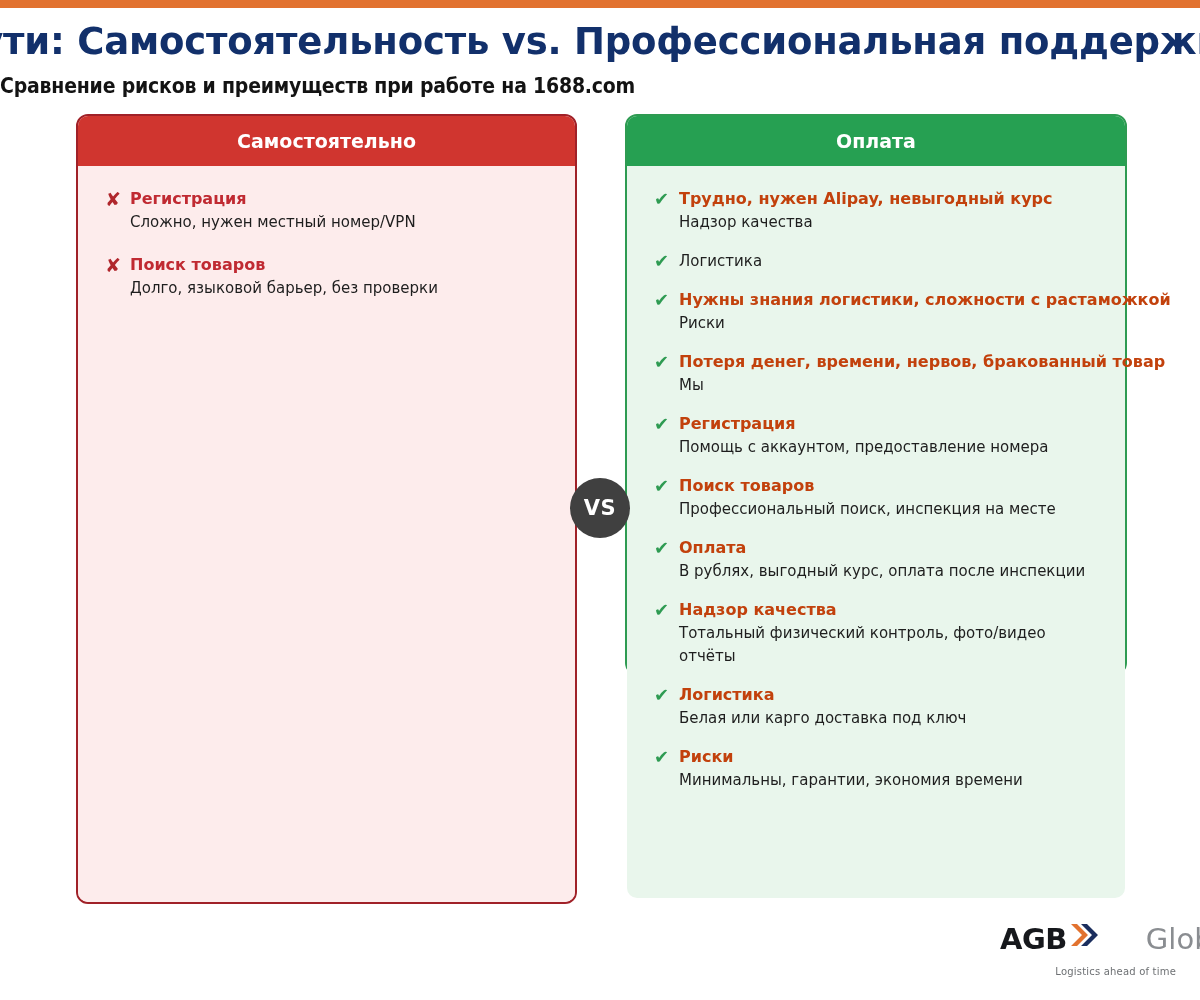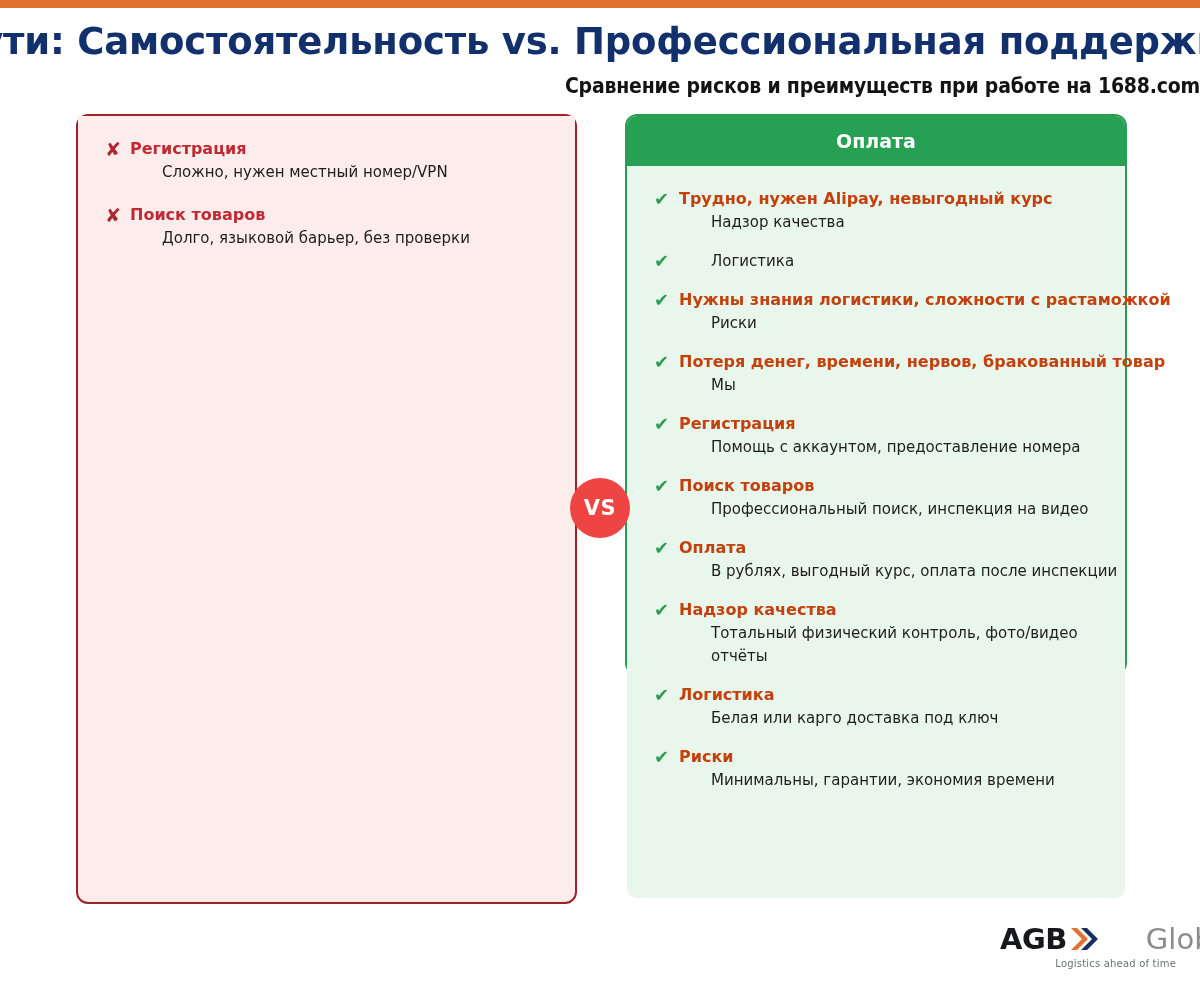--- a/index.html
+++ b/index.html
@@ -31,21 +31,21 @@
     font-size: 37px;
     font-weight: bold;
     color: #12306B;
     letter-spacing: -0.2px;
   }
   #subtitle {
     position: absolute;
     top: 74px;
     left: 0;
     width: 1200px;
-    text-align: right;
+    text-align: left;
     font-family: "DejaVu Sans Condensed", "Liberation Sans Narrow", "DejaVu Sans", sans-serif;
     font-size: 21px;
     font-weight: bold;
     color: #131313;
     letter-spacing: -0.2px;
   }
 
   .card {
     position: absolute;
     border-radius: 12px;
@@ -109,62 +109,60 @@
     font-size: 16px;
     font-weight: bold;
     line-height: 22px;
     white-space: nowrap;
   }
   .item .i-desc {
     font-size: 15px;
     color: #1e1e1e;
     line-height: 23px;
     margin-top: 1px;
-    margin-left: 32px;
   }
 
   #card-self .item .icon { color: #B0262C; }
   #card-self .item .i-title { color: #C02A32; }
 
   #card-pro .item { margin-bottom: 16px; }
   #card-pro .item .icon { color: #2E9B52; font-size: 18px; }
   #card-pro .item .i-title { color: #c2410c; }
   #card-pro .item .i-desc { max-width: 410px; }
 
   
   #card-pro .item.overflow .i-title { white-space: nowrap; }
 
   #vs {
     position: absolute;
     left: 570px;
     top: 478px;
     width: 60px;
     height: 60px;
     border-radius: 50%;
-    background: #ef4444;
+    background: #404040;
     color: #ffffff;
     font-size: 21px;
     font-weight: bold;
     line-height: 60px;
     text-align: center;
     letter-spacing: 0.5px;
     z-index: 5;
   }
 
   
   #logo {
     position: absolute;
     left: 1000px;
     top: 922px;
     width: 180px;
     height: 56px;
   }
   #logo-main {
     display: flex;
-    align-items: center;
     height: 34px;
   }
   #logo-agb {
     font-size: 29px;
     font-weight: bold;
     color: #16181C;
     letter-spacing: -0.5px;
     font-family: "DejaVu Sans", "Liberation Sans", sans-serif;
   }
   #logo-chevrons {
@@ -175,34 +173,35 @@
     font-size: 29px;
     color: #8A8D91;
     font-family: "DejaVu Sans", "Liberation Sans", sans-serif;
     letter-spacing: 0px;
     margin-left: 40px;
   }
   #logo-tag {
     text-align: right;
     font-size: 10px;
     color: #6D7073;
-    margin-top: 2px;
+    margin-top: 10px;
     padding-right: 4px;
     letter-spacing: 0.2px;
   }
 </style>
 </head>
 <body>
 
 <div id="topbar"></div>
 
 <div id="title">пути: Самостоятельность vs. Профессиональная поддержка</div>
 <div id="subtitle">Сравнение рисков и преимуществ при работе на 1688.com</div>
 
 <div class="card" id="card-self">
+  <div class="card-head">Самостоятельно</div>
   <div class="card-body">
     <div class="item">
       <span class="icon">✘</span>
       <div class="i-title">Регистрация</div>
       <div class="i-desc">Сложно, нужен местный номер/VPN</div>
     </div>
     <div class="item">
       <span class="icon">✘</span>
       <div class="i-title">Поиск товаров</div>
       <div class="i-desc">Долго, языковой барьер, без проверки</div>
@@ -239,21 +238,21 @@
 
     <div class="item">
       <span class="icon">✔</span>
       <div class="i-title">Регистрация</div>
       <div class="i-desc">Помощь с аккаунтом, предоставление номера</div>
     </div>
 
     <div class="item">
       <span class="icon">✔</span>
       <div class="i-title">Поиск товаров</div>
-      <div class="i-desc">Профессиональный поиск, инспекция на видео</div>
+      <div class="i-desc">Профессиональный поиск, инспекция на месте</div>
     </div>
 
     <div class="item">
       <span class="icon">✔</span>
       <div class="i-title">Оплата</div>
       <div class="i-desc">В рублях, выгодный курс, оплата после инспекции</div>
     </div>
 
     <div class="item">
       <span class="icon">✔</span>

